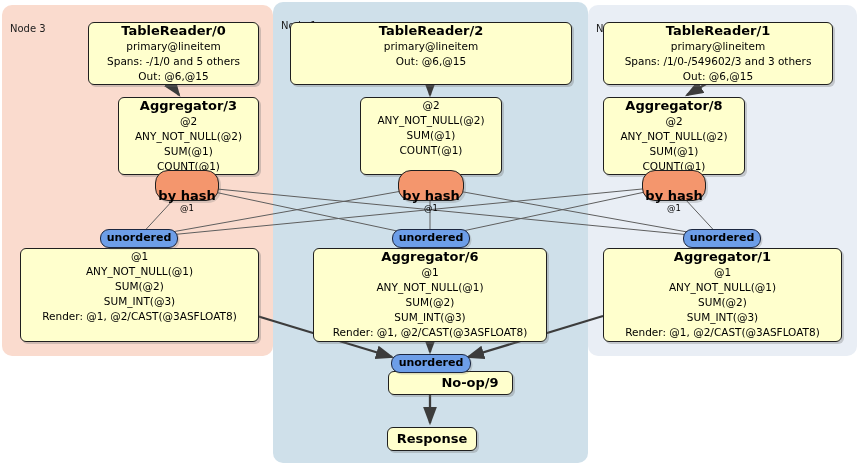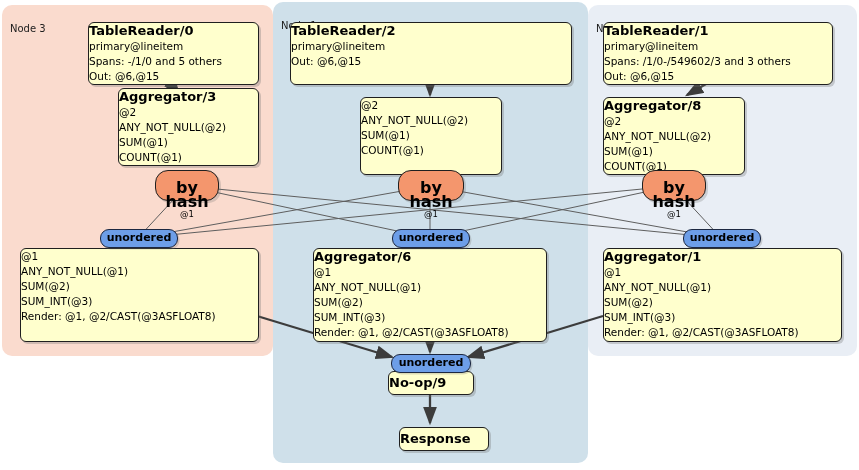--- a/index.html
+++ b/index.html
@@ -10,42 +10,42 @@
   #region-node3{left:2px;top:5px;width:271px;height:351px;background:var(--region_node3,#fadbce);}
   #region-node1{left:273px;top:2px;width:315px;height:461px;background:var(--region_node1,#cfe0ea);}
   #region-node2{left:588px;top:5px;width:269px;height:351px;background:var(--region_node2,#e9eef5);}
   .region-label{position:absolute;top:18px;left:8px;font-size:10px;color:#1c1c1c;}
 
   #edges-svg{position:absolute;left:0;top:0;z-index:1;pointer-events:none;}
   .edge-stream{stroke:var(--edge_thin,#5e5e5e);stroke-width:1;}
   .edge-flow{stroke:var(--edge_thick,#3c3c3c);stroke-width:2.3;}
 
   .pbox{position:absolute;z-index:2;background:var(--box_fill,#ffffcd);
-        border:1px solid #1f1f1f;border-radius:6px;text-align:left;
+        border:1px solid #1f1f1f;border-radius:6px;text-align:center;
         box-shadow:2px 2px 0 rgba(110,110,110,0.30);}
   .ptitle{font-size:13px;font-weight:bold;line-height:16px;color:#000;}
   .pline{font-size:10.5px;line-height:15px;color:#000;white-space:nowrap;}
 
   #tr0{left:88px;top:22px;width:169px;height:61px;}
   #tr2{left:290px;top:22px;width:280px;height:61px;}
   #tr1{left:603px;top:22px;width:228px;height:61px;}
-  #agg3{left:118px;top:88px;width:139px;height:76px;}
+  #agg3{left:118px;top:97px;width:139px;height:76px;}
   #agg5{left:360px;top:97px;width:140px;height:76px;}
   #agg4{left:603px;top:97px;width:140px;height:76px;}
   #agg6{left:20px;top:248px;width:237px;height:92px;}
   #agg8{left:313px;top:248px;width:232px;height:92px;}
   #agg7{left:603px;top:248px;width:237px;height:92px;}
-  #noop{left:388px;top:371px;width:84px;height:22px;}
+  #noop{left:388px;top:371px;width:84px;height:22px;padding-left:39px;}
   #noop .ptitle,#response .ptitle{line-height:21px;}
-  #response{left:387px;top:427px;width:88px;height:22px;margin-left:12px;}
+  #response{left:387px;top:427px;width:88px;height:22px;}
 
   .router{position:absolute;z-index:3;background:var(--router_fill,#f4966d);
           border:1px solid #202020;border-radius:13px;text-align:center;
           box-shadow:2px 2px 0 rgba(110,110,110,0.25);}
-  .rlabel{font-size:16px;font-weight:bold;line-height:14px;margin-top:10px;color:#000;}
+  .rlabel{font-size:13px;font-weight:bold;line-height:14px;margin-top:18px;color:#000;}
   .rsub{font-size:8.5px;line-height:11px;color:#000;}
   #router3{left:155px;top:170px;width:62px;height:29px;}
   #router5{left:398px;top:170px;width:64px;height:29px;}
   #router4{left:642px;top:170px;width:62px;height:29px;}
 
   .sync{position:absolute;z-index:3;background:var(--sync_fill,#6d9ee8);
         border:1px solid #1c2740;border-radius:9px;text-align:center;
         font-size:11px;font-weight:bold;line-height:15px;color:#000;
         box-shadow:1.5px 1.5px 0 rgba(110,110,110,0.25);}
   #sync6{left:100px;top:229px;width:76px;height:17px;}

